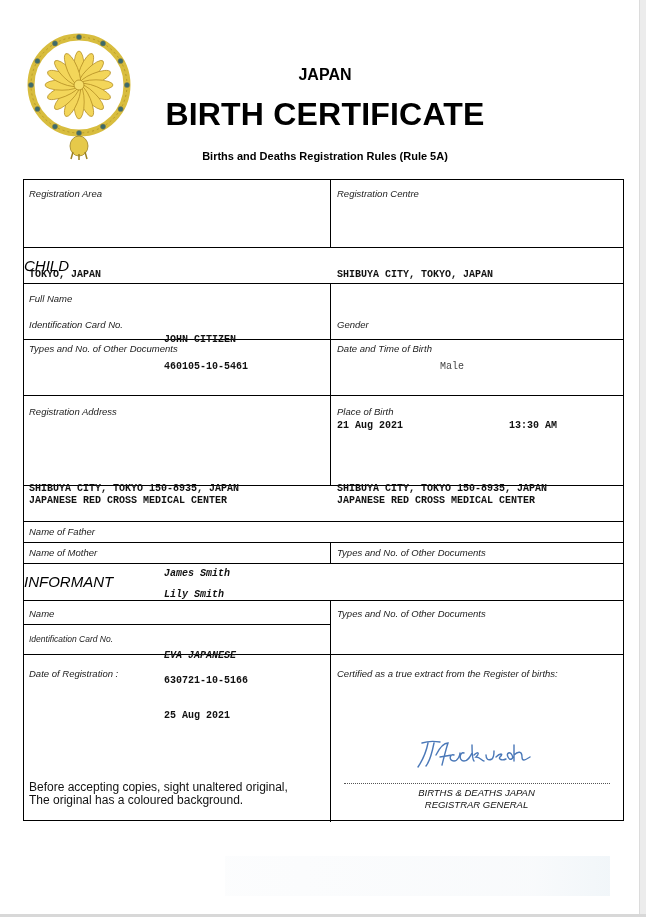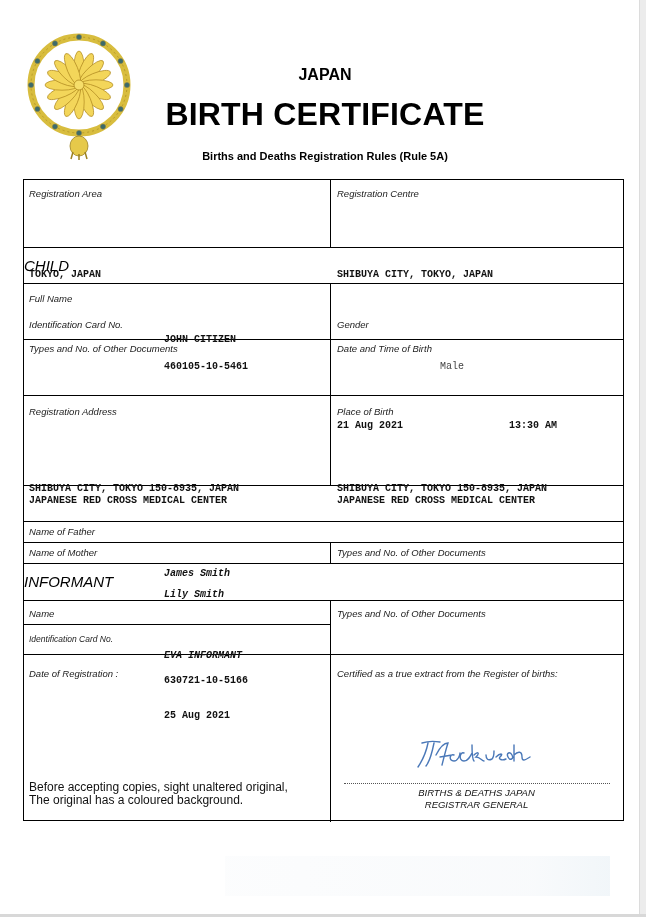--- a/index.html
+++ b/index.html
@@ -127,21 +127,21 @@
   <div class="val" style="left:313px; top:273px">JAPANESE RED CROSS MEDICAL CENTER</div>
 
   <div class="lbl" style="left:5px; top:346px">Name of Father</div>
   <div class="val val-it" style="left:140px; top:346px">James Smith</div>
   <div class="lbl" style="left:5px; top:367px">Name of Mother</div>
   <div class="val val-it" style="left:140px; top:367px">Lily Smith</div>
   <div class="lbl" style="left:313px; top:367px">Types and No. of Other Documents</div>
 
   <div class="sec" style="top:393px">INFORMANT</div>
   <div class="lbl" style="left:5px; top:428px">Name</div>
-  <div class="val val-it" style="left:140px; top:428px">EVA INFORMANT</div>
+  <div class="val val-it" style="left:140px; top:428px">EVA JAPANESE</div>
   <div class="lbl" style="left:5px; top:454px; font-size:8.5px">Identification Card No.</div>
   <div class="val" style="left:140px; top:453px">630721-10-5166</div>
   <div class="lbl" style="left:313px; top:428px">Types and No.  of Other Documents</div>
 
   <div class="lbl" style="left:5px; top:488px">Date of Registration :</div>
   <div class="val" style="left:140px; top:488px">25 Aug 2021</div>
   <div class="note" style="left:5px; top:601px">Before accepting copies, sight unaltered original,</div>
   <div class="note" style="left:5px; top:614px">The original has a coloured background.</div>
 
   <div class="lbl" style="left:313px; top:488px">Certified as a true extract from the Register of births:</div>

